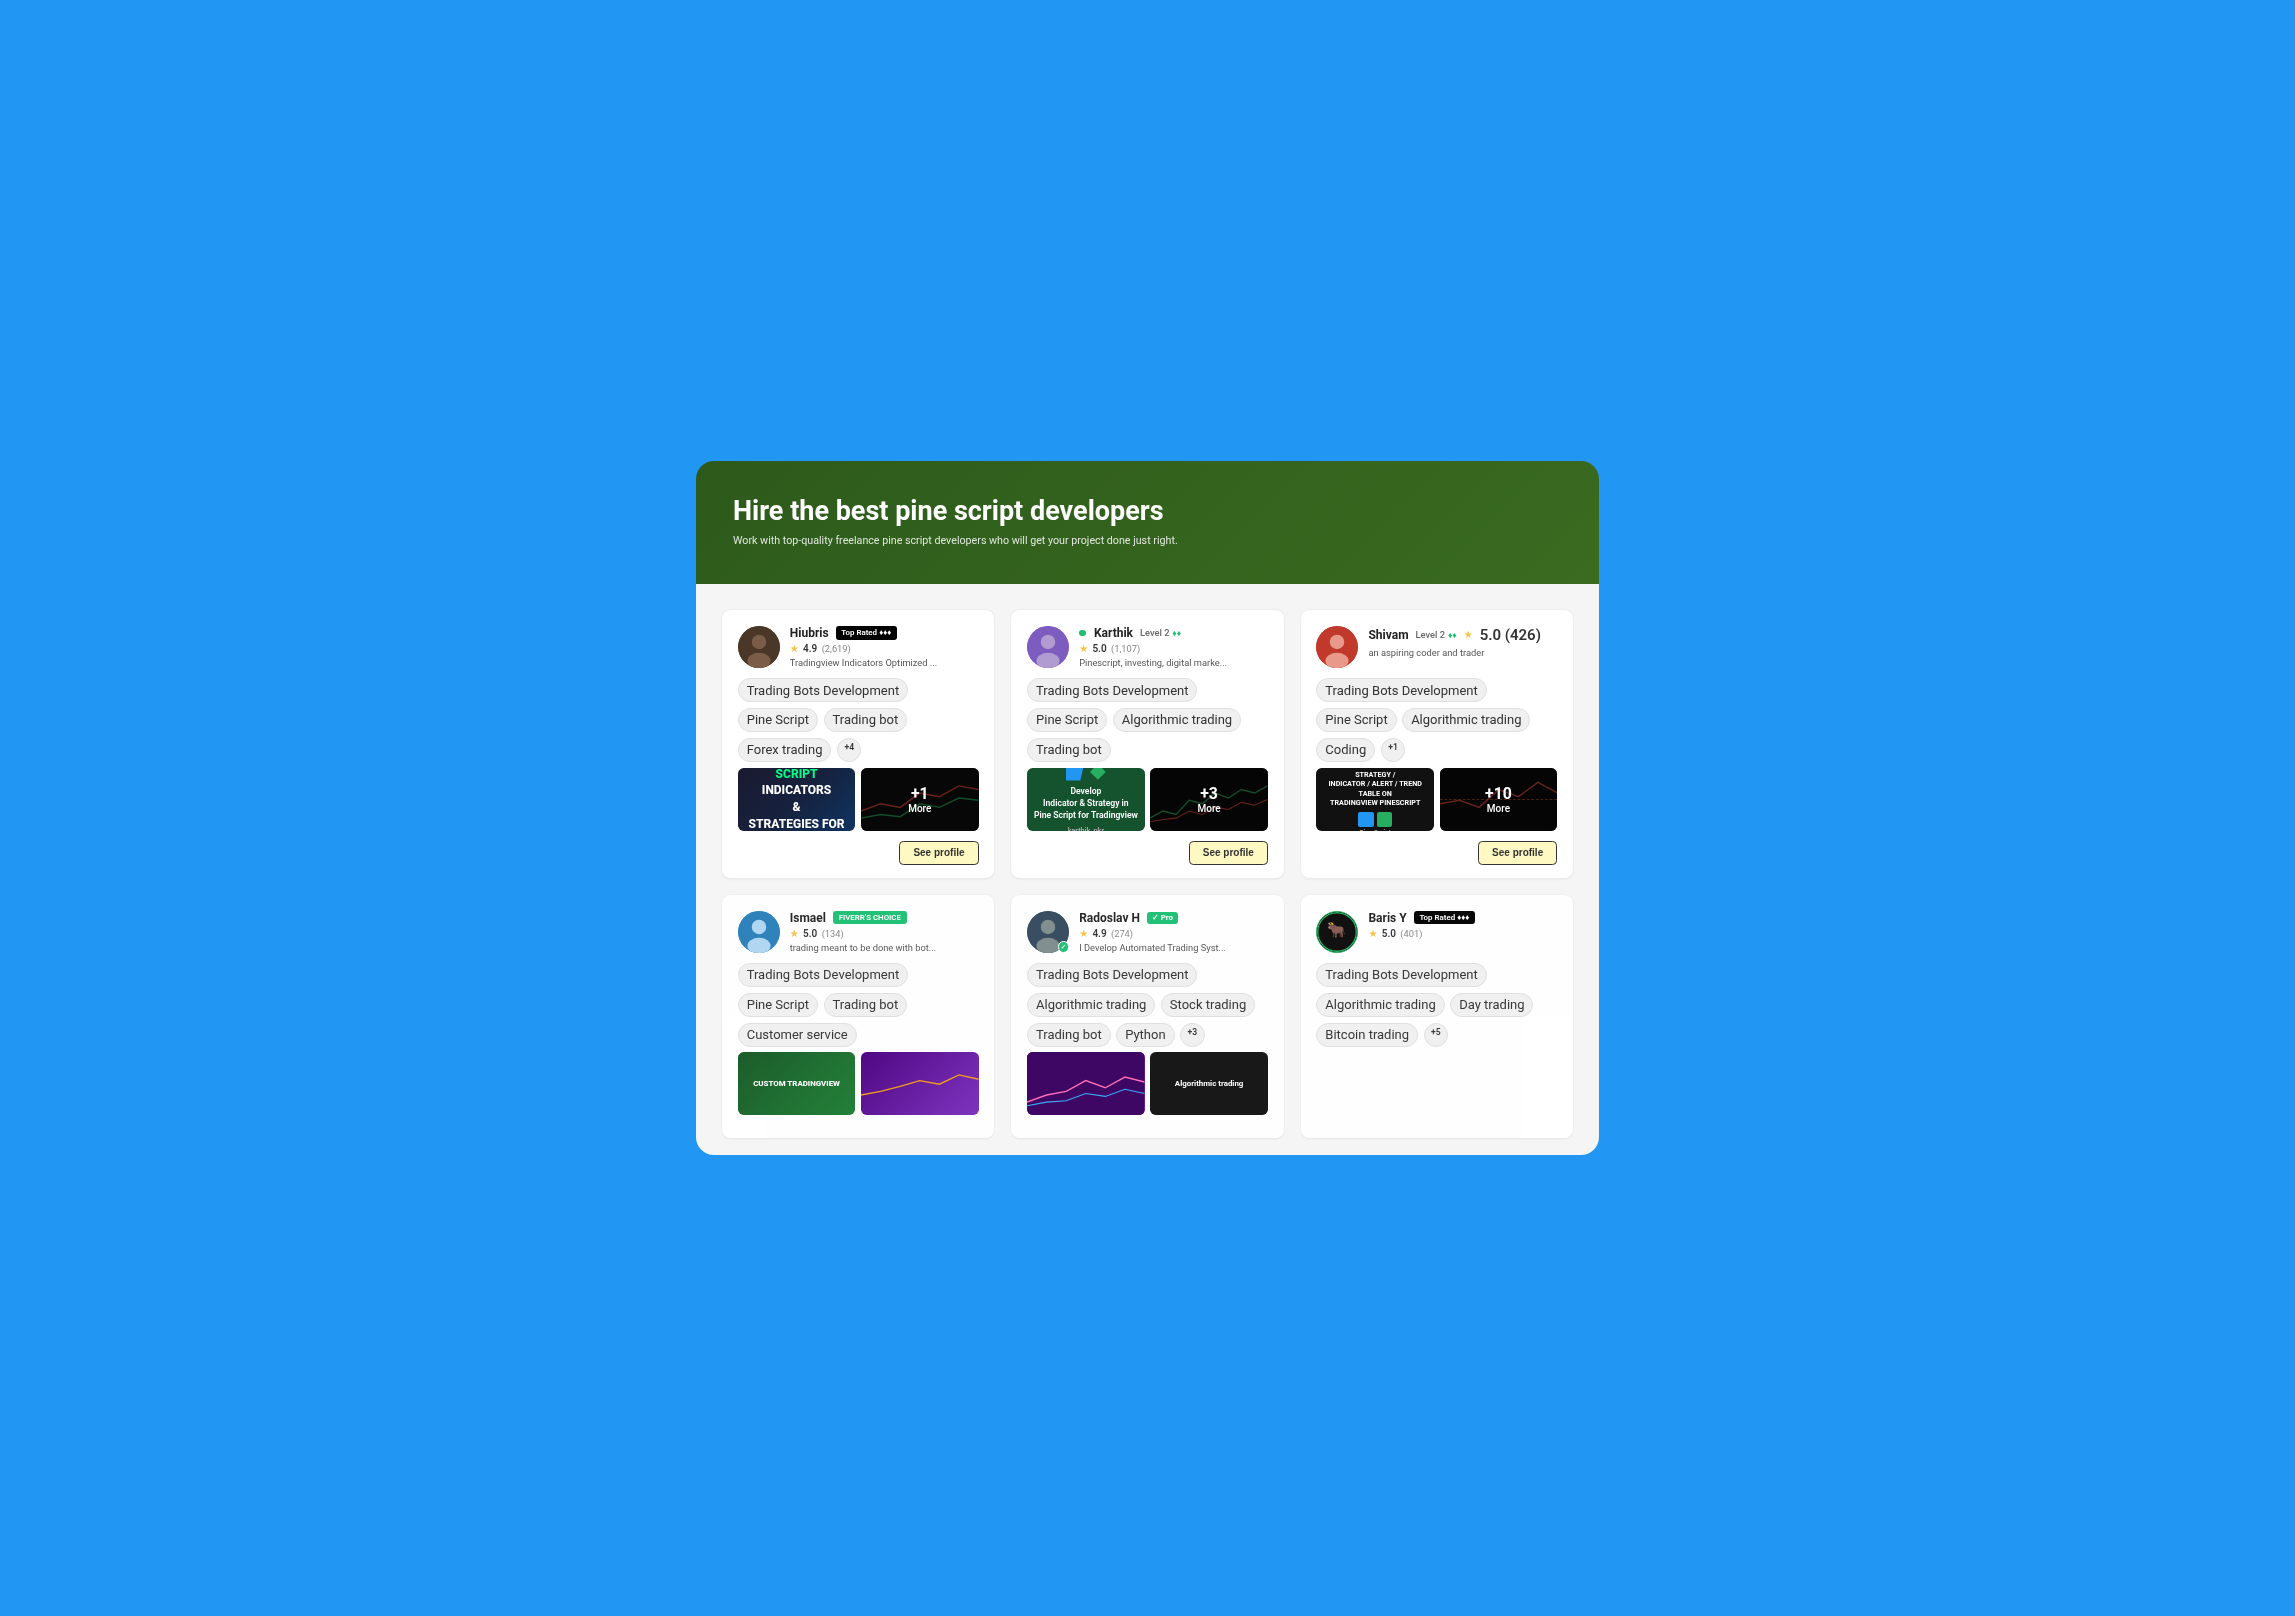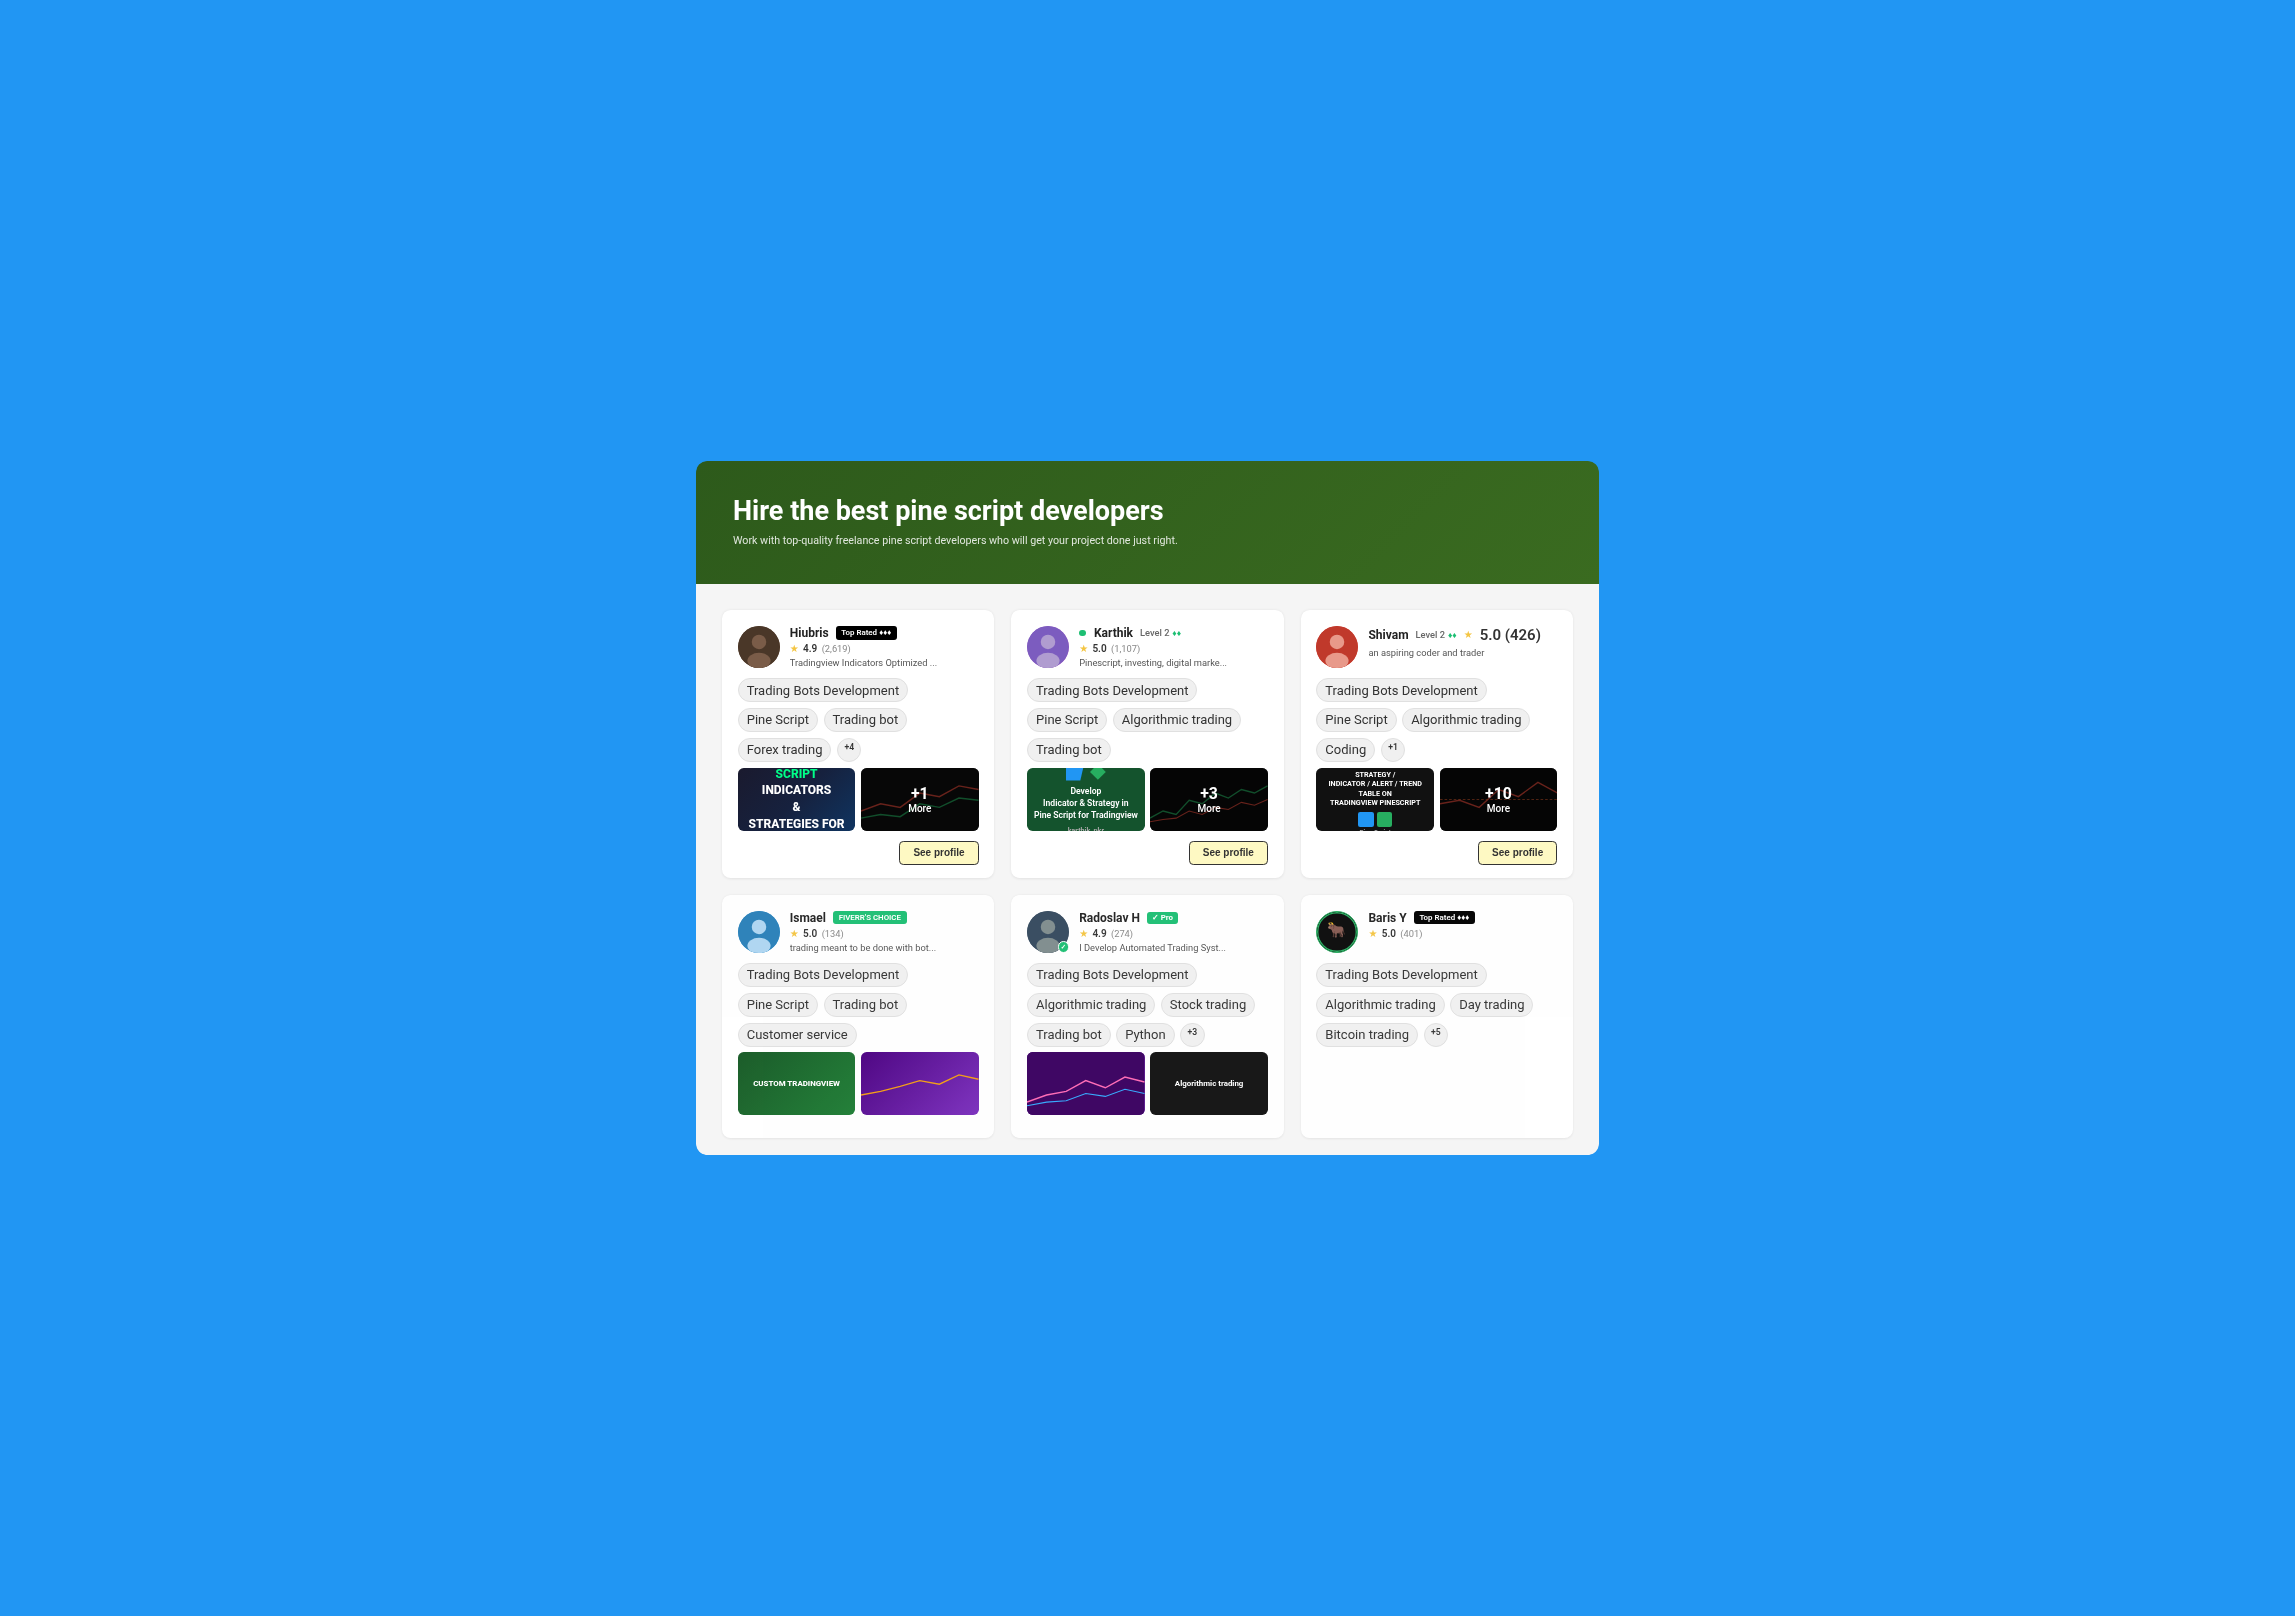--- a/index.html
+++ b/index.html
@@ -7,21 +7,21 @@
       background: #2196F3;
       font-family: -apple-system, BlinkMacSystemFont, 'Segoe UI', Roboto, sans-serif;
       min-height: 100vh;
       display: flex;
       align-items: center;
       justify-content: center;
       padding: 21.5px;
     }
     .outer-container {
       background: #2196F3;
-      border-radius: 10px;
+      border-radius: 18px;
       overflow: hidden;
       width: 100%;
       max-width: 903px;
     }
     .hero-section {
       background: #2d5a1b;
       background: linear-gradient(135deg, #2d5a1b 0%, #3a6b20 100%);
       padding: 34px 37px 37px 37px;
       border-radius: 11.5px 11.5px 0 0;
     }

